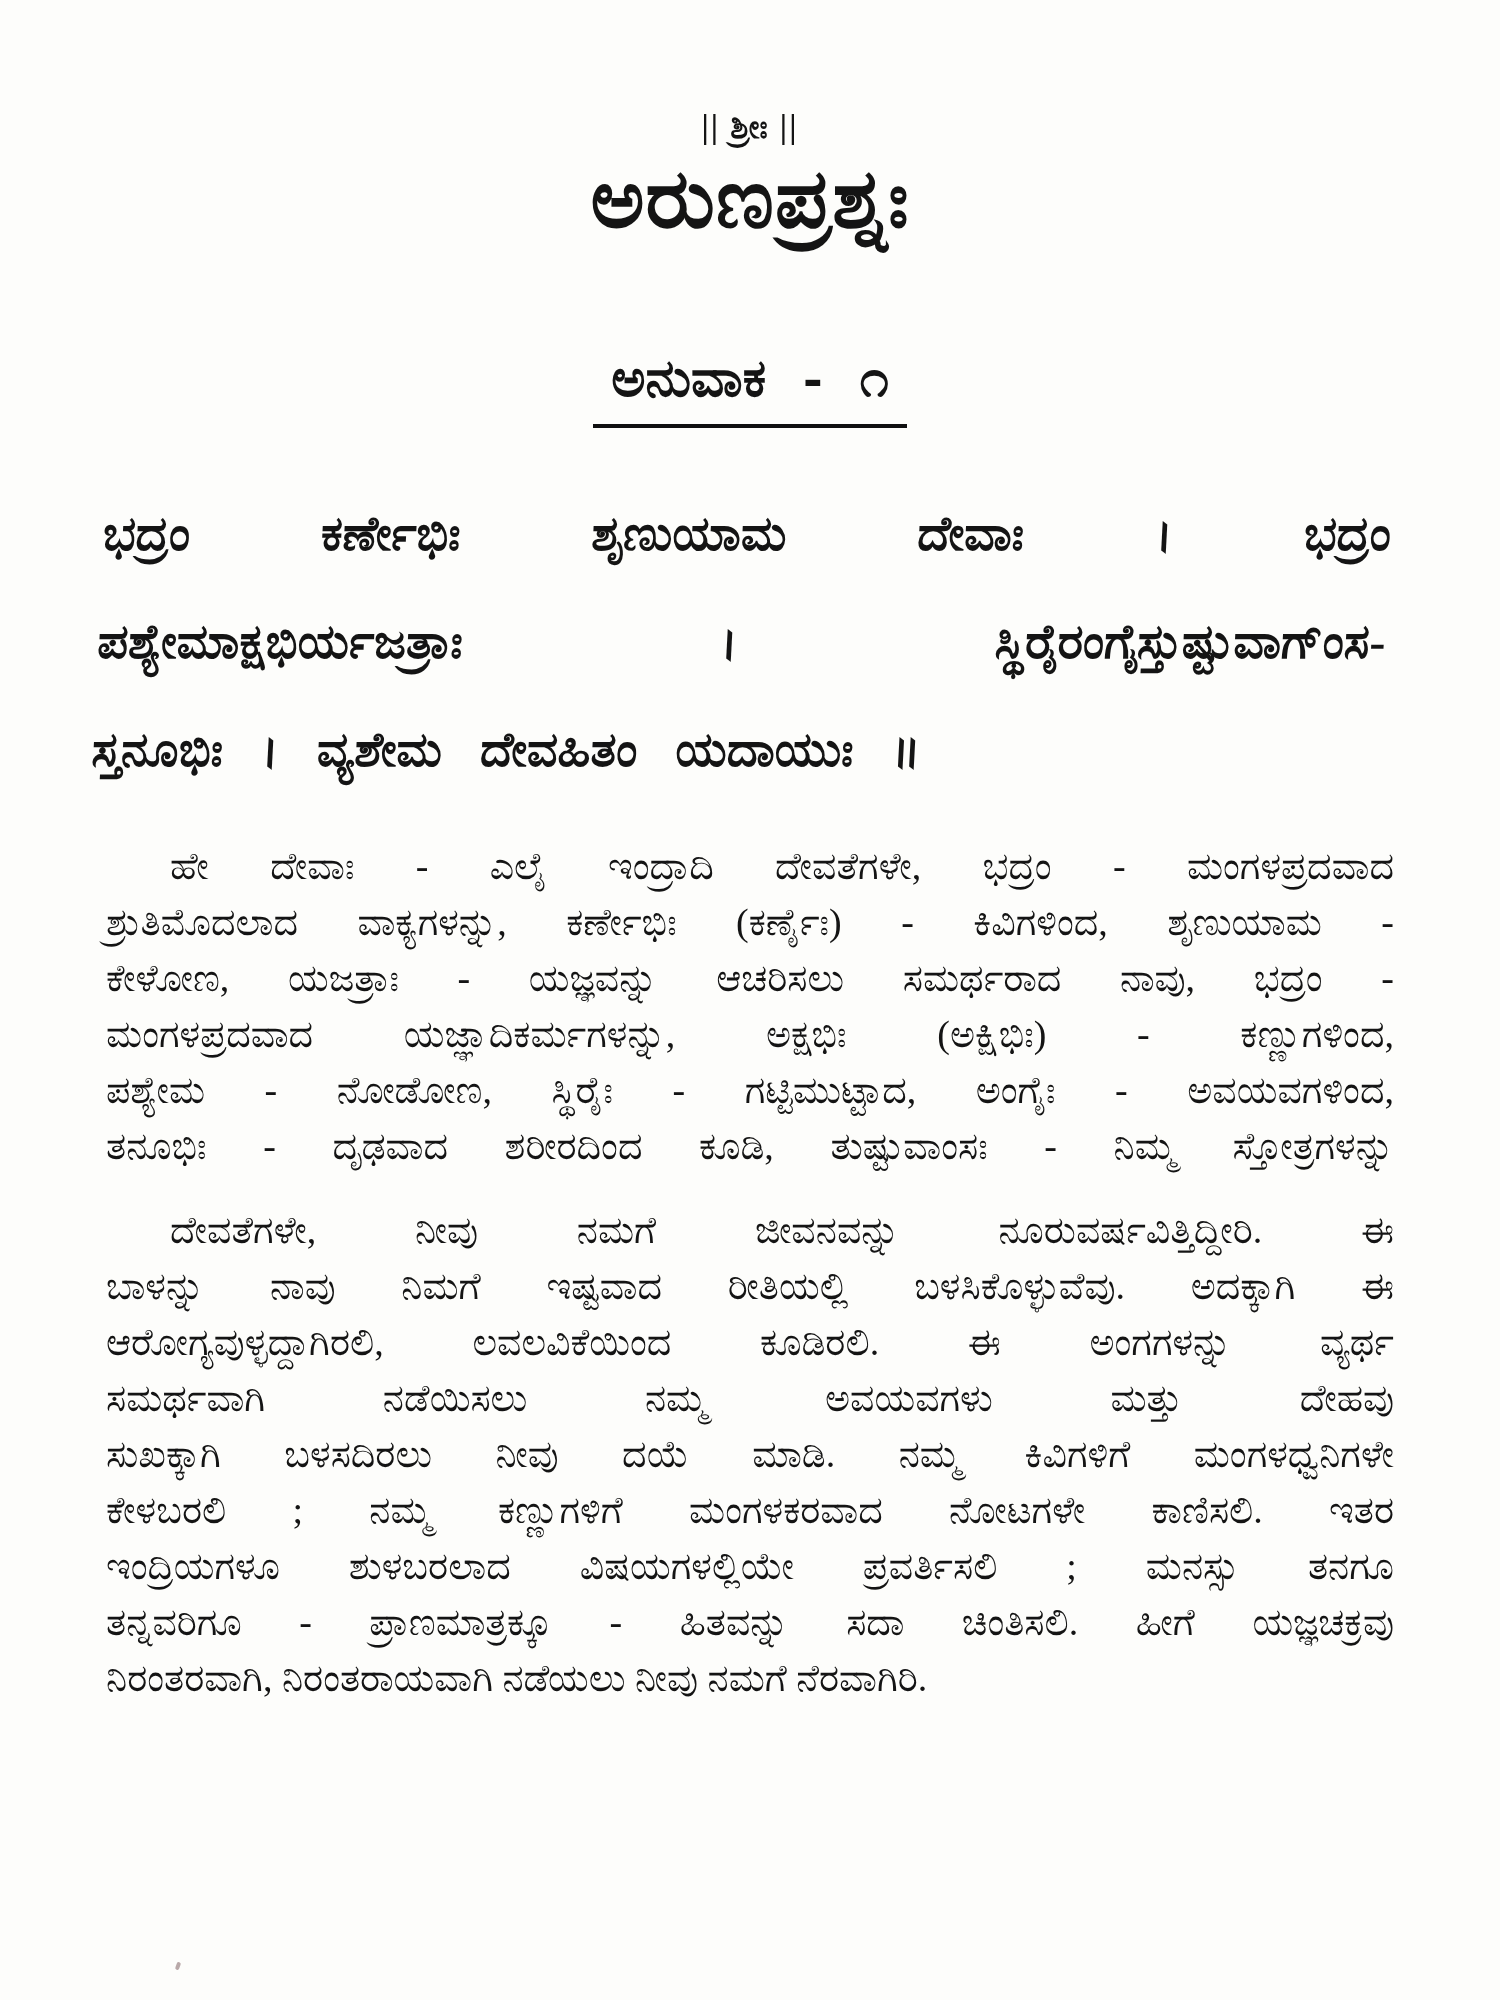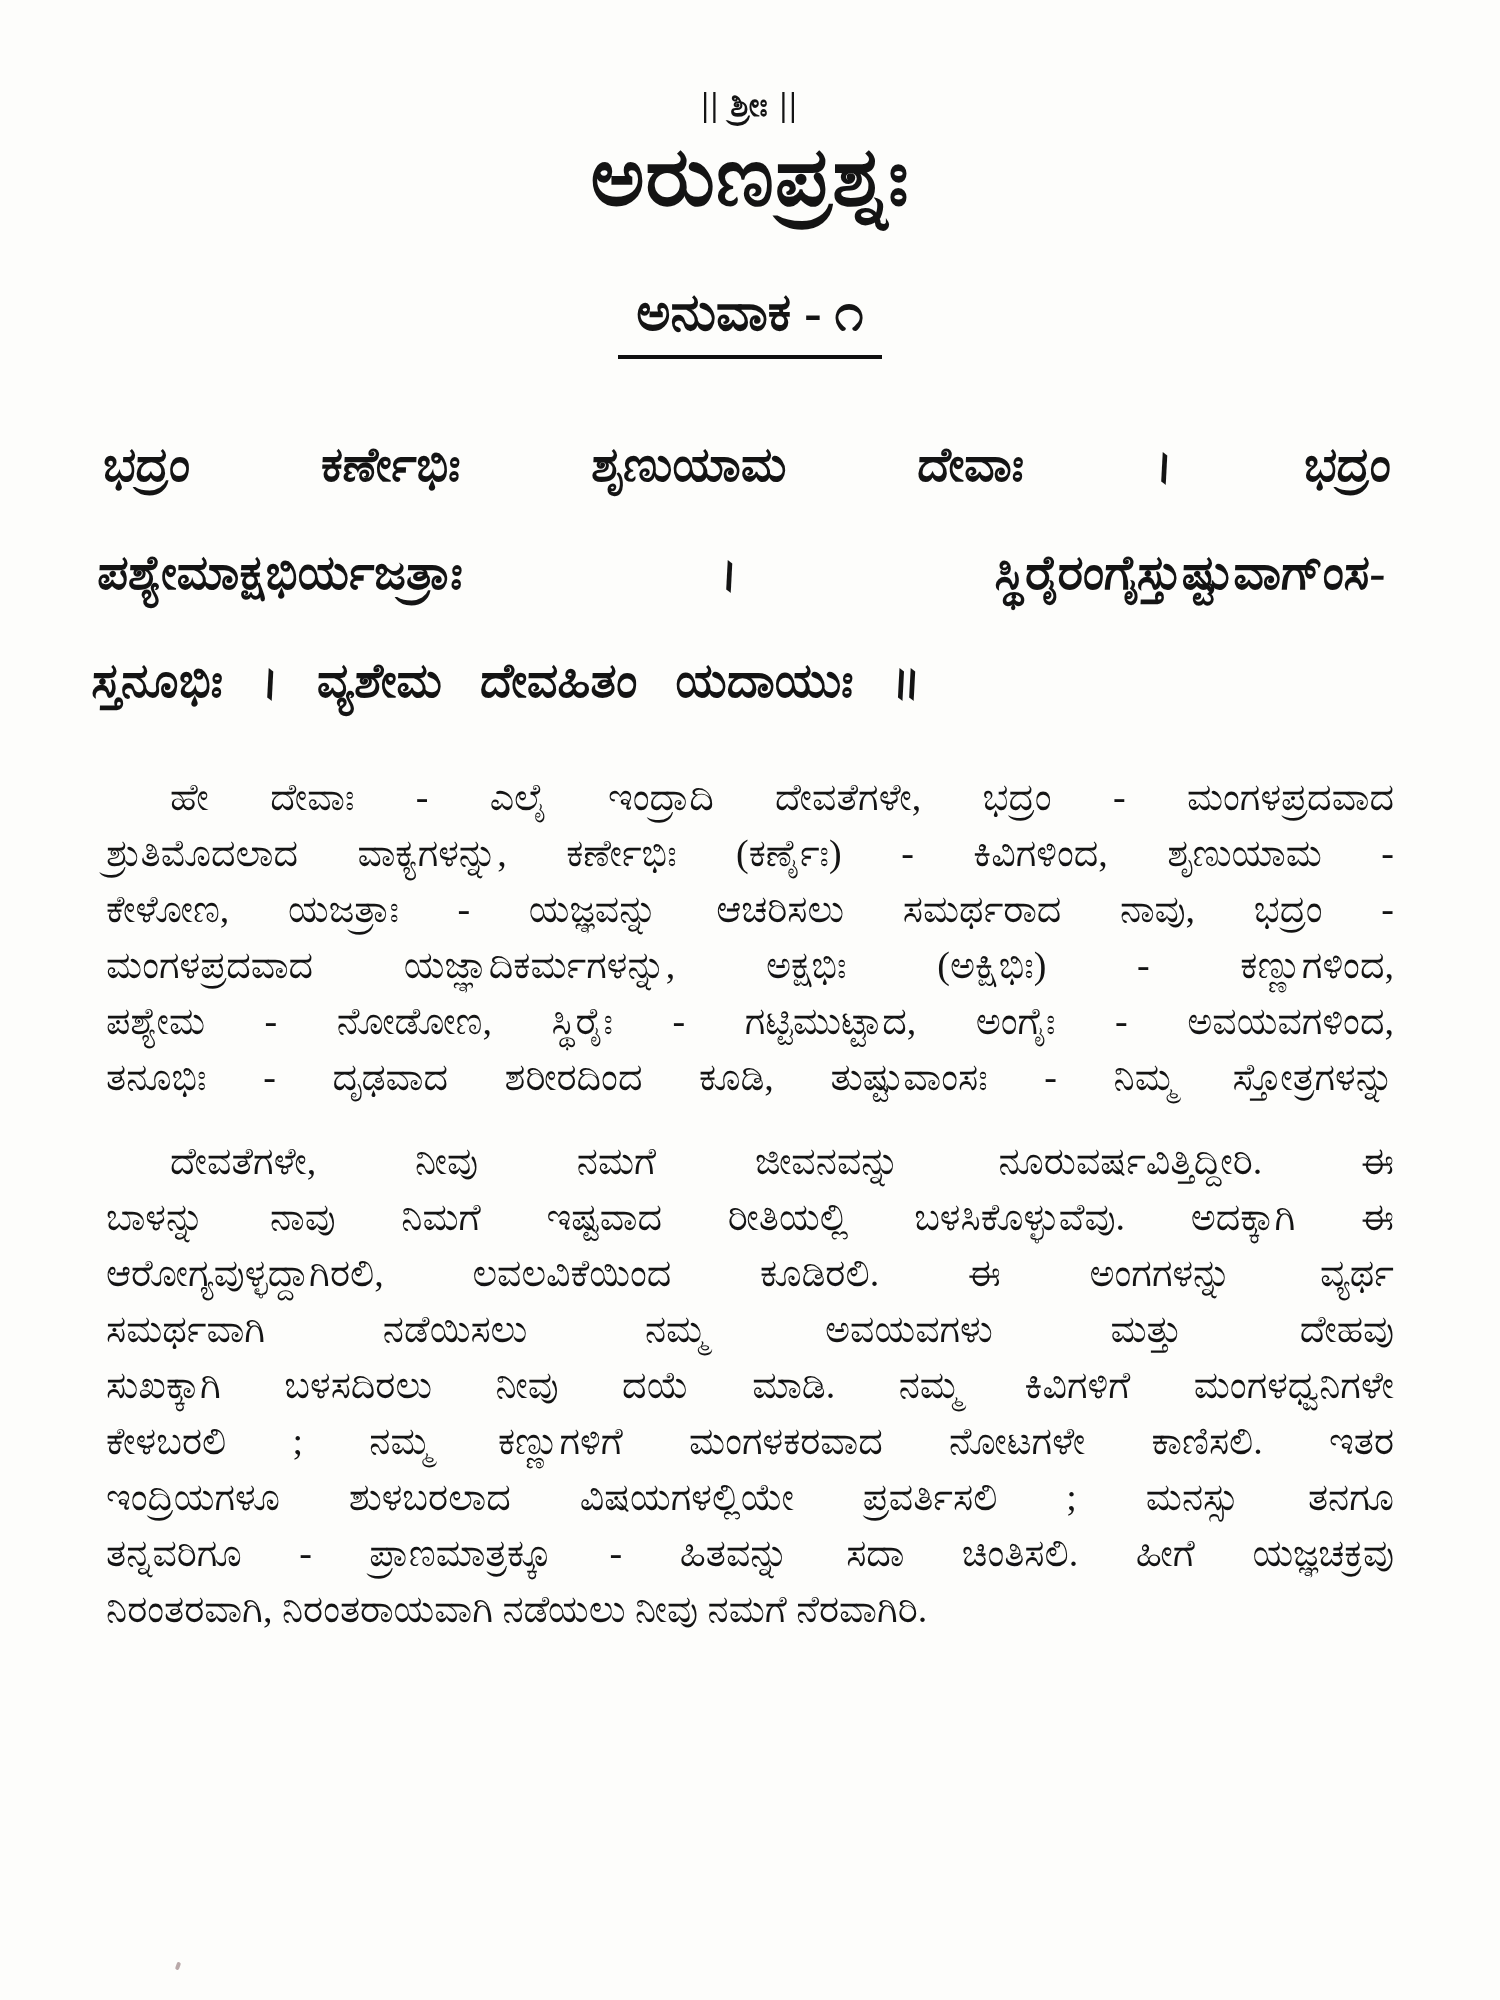--- a/index.html
+++ b/index.html
@@ -12,36 +12,37 @@
     width: 1500px;
     height: 2000px;
     background: #fdfdfb;
     color: #141414;
     font-family: "Liberation Serif", "DejaVu Serif", serif;
     box-sizing: border-box;
     padding: 0 106px;
     overflow: hidden;
   }
   .invocation {
-    padding-top: 87px;
+    padding-top: 109px;
     text-align: center;
     font-size: 33px;
     font-weight: bold;
     letter-spacing: 2px;
   }
   .page-title {
     margin-top: 6px;
     text-align: center;
     font-size: 82px;
     font-weight: bold;
     letter-spacing: 1px;
   }
   .section-heading {
-    margin-top: 58px;
+    margin-top: 105px;
     text-align: center;
+    font-family: Liberation Mono, monospace;
   }
   .section-heading .heading-text {
     display: inline-block;
     font-size: 52px;
     font-weight: bold;
     border-bottom: 4px solid #101010;
     padding: 0 18px 12px 18px;
   }
   .mantra {
     margin-top: 52px;

